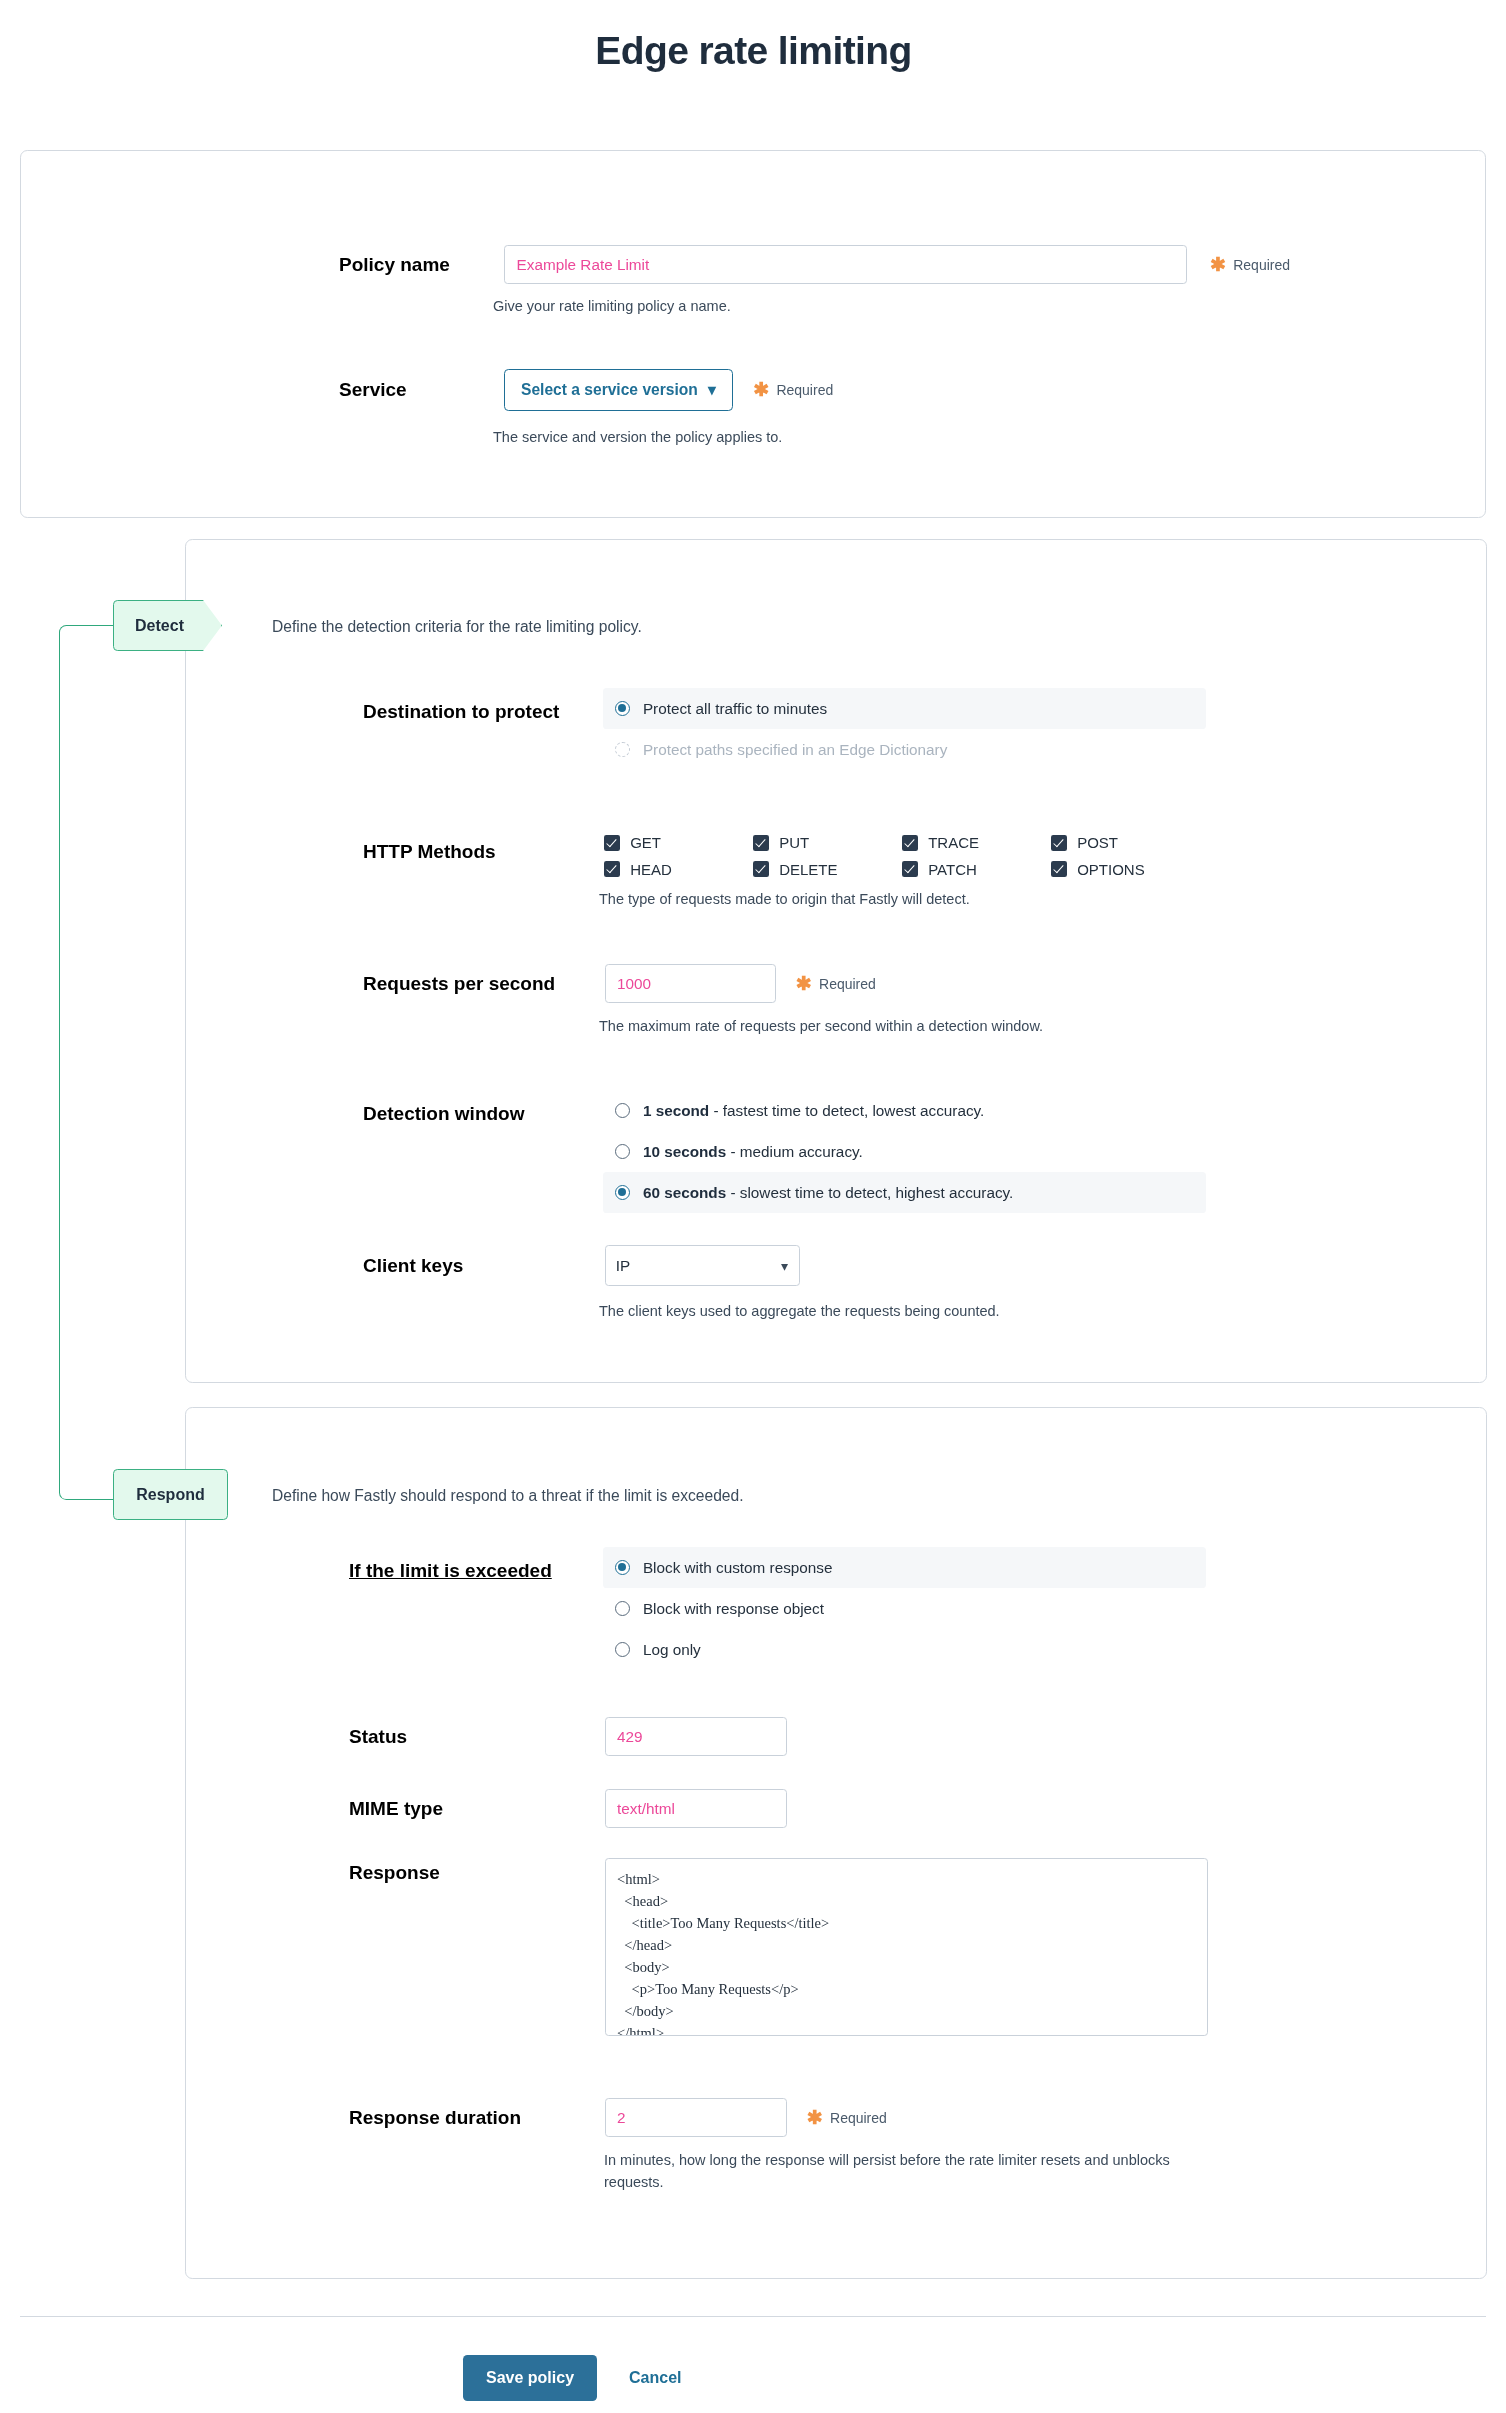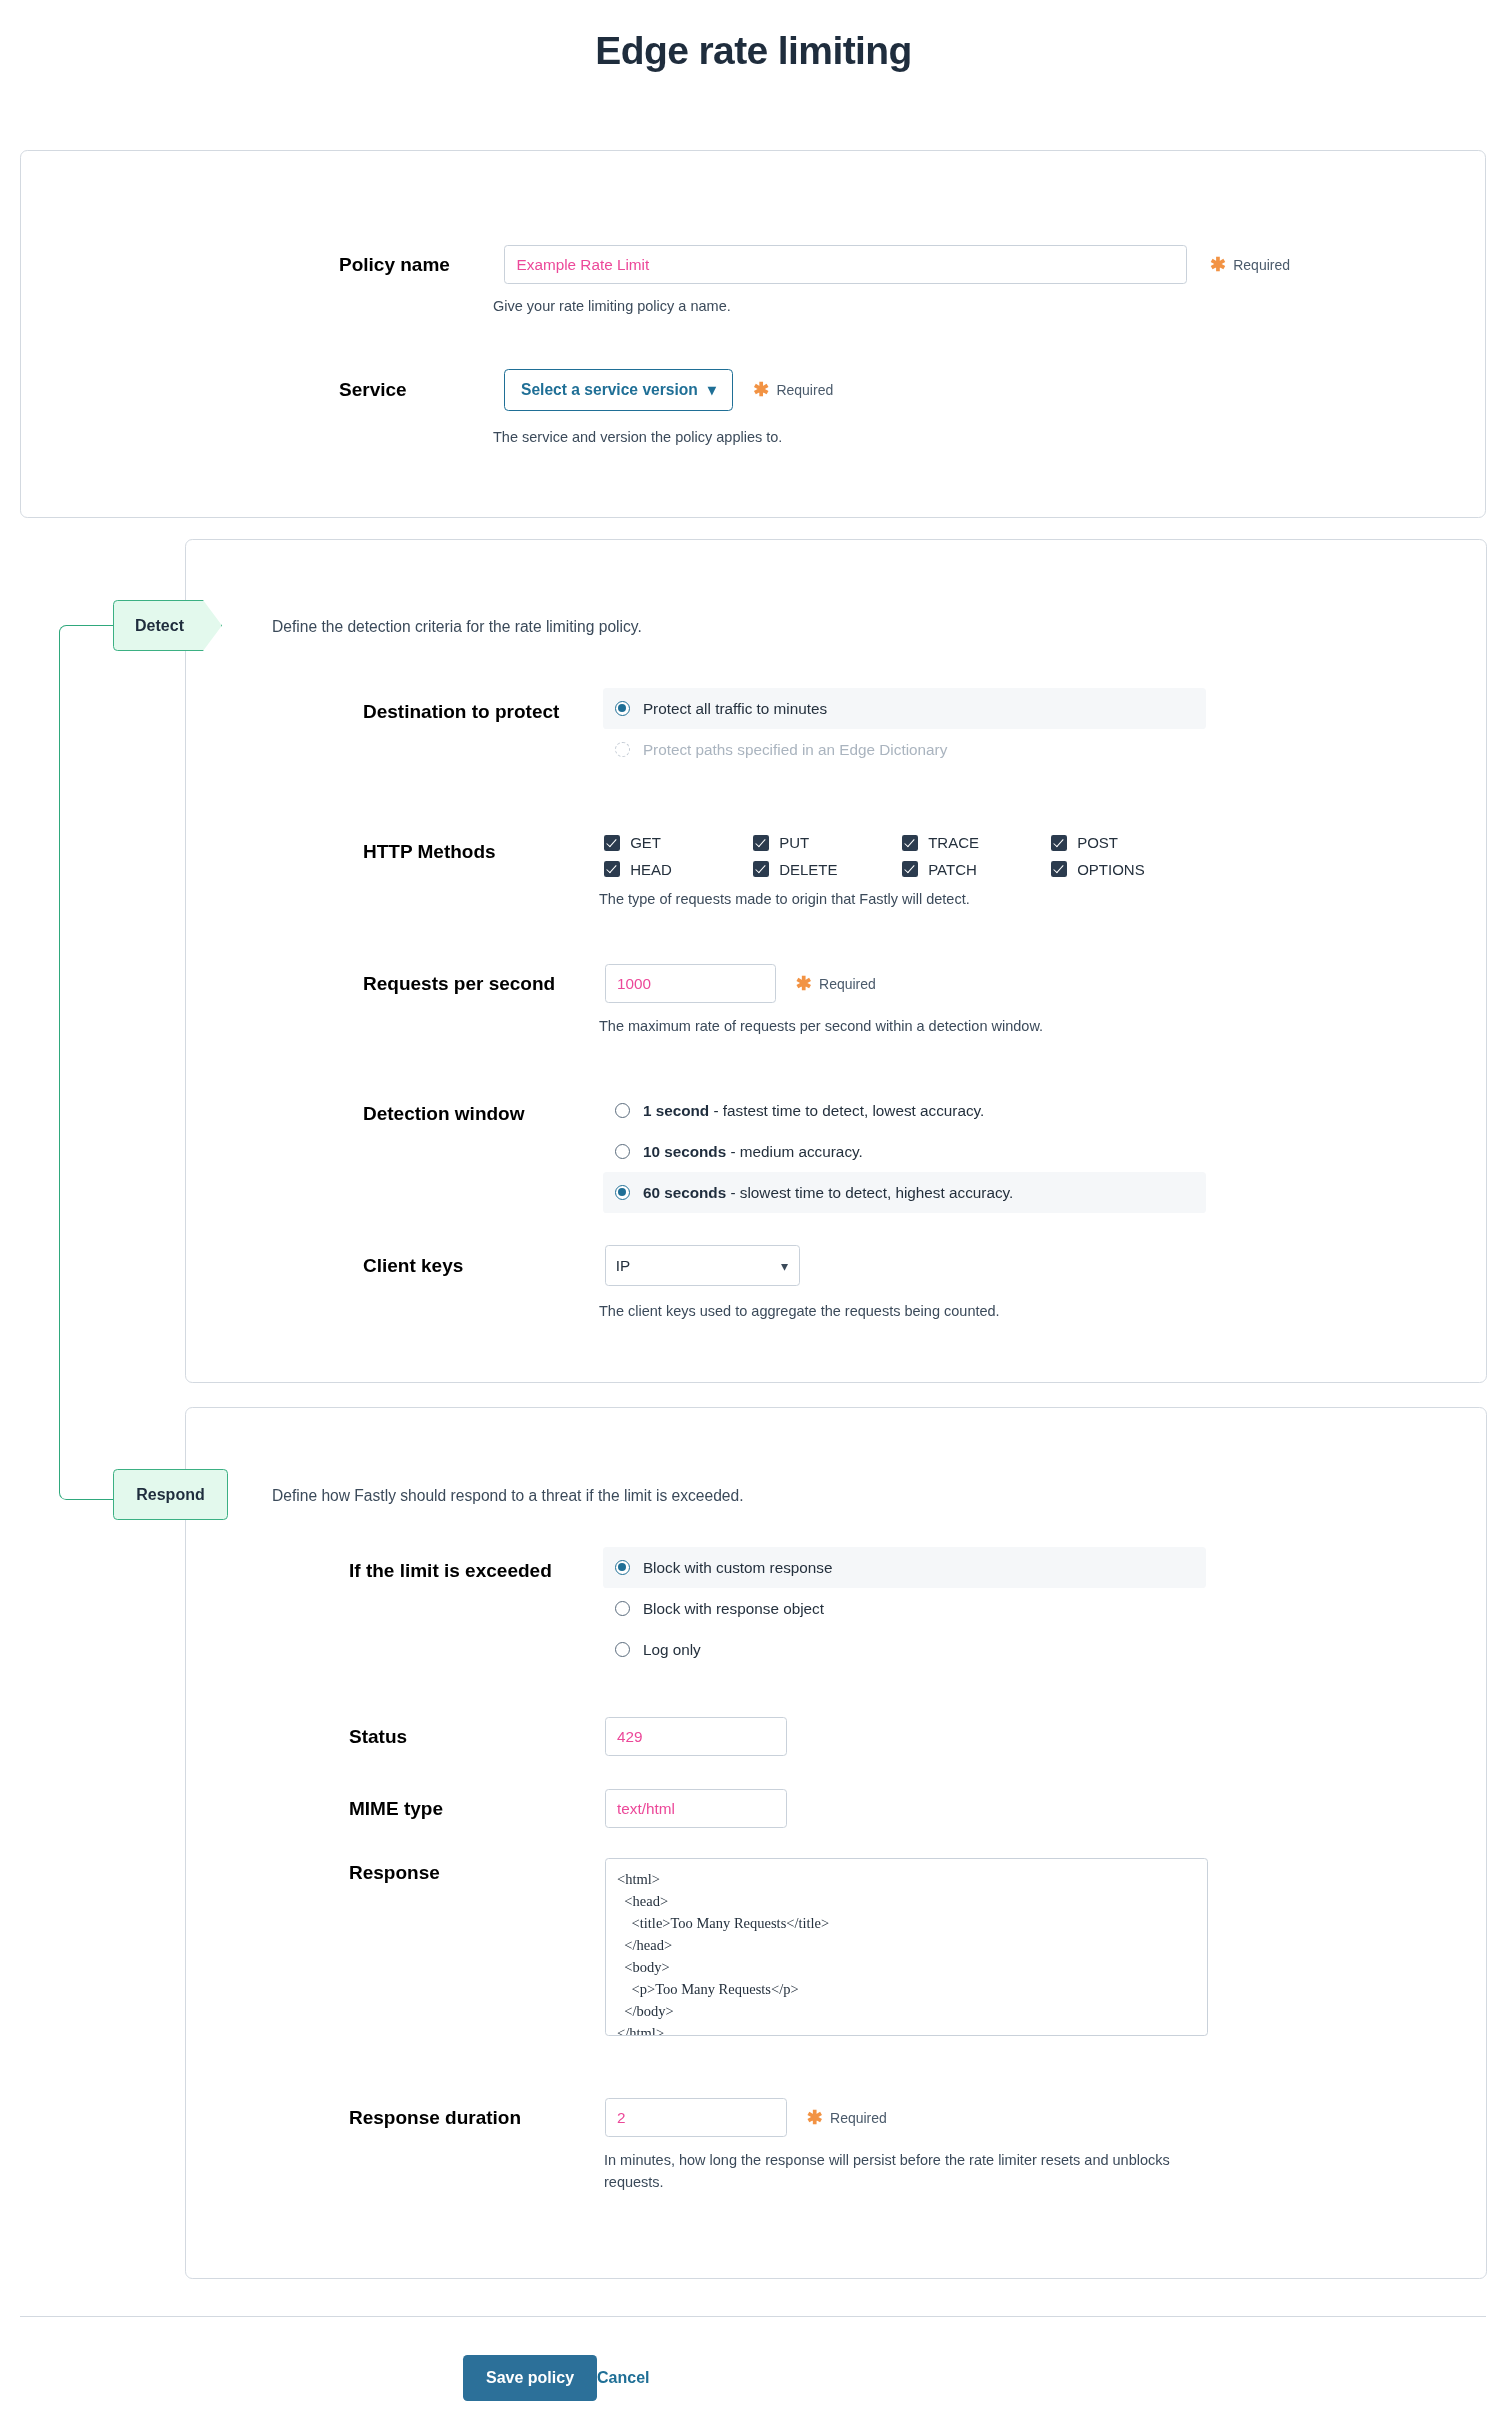--- a/index.html
+++ b/index.html
@@ -236,21 +236,21 @@
     transform: rotate(42deg);
   }
 
   
   .divider {
     position: absolute;
     left: 20.3px; top: 2316px;
     width: 1466px; height: 0.7px;
     background: #d3d9e0;
   }
-  .footer { position: absolute; left: 463px; top: 2355px; display: flex; align-items: center; }
+  .footer { position: absolute; left: 463px; top: 2355px; display: flex; align-items: center; gap: 32px; }
   .btn-primary {
     background: #2c7099;
     color: #fff;
     border: none;
     border-radius: 4.4px;
     font-family: "Liberation Sans", sans-serif;
     font-size: 16px;
     font-weight: bold;
     padding: 0 23px;
     height: 46px;
@@ -391,21 +391,21 @@
   <div class="lbl" style="width:211px; line-height:41px;">Client keys</div>
   <span class="sel-wrap" style="margin-left:30.5px;">
     <select class="sel" style="width:195px;">
       <option>IP</option>
     </select>
     <span class="chev">▾</span>
   </span>
 </div>
 <div class="help" style="left:599px; top:1300px;">The client keys used to aggregate the requests being counted.</div>
 
-<div class="lbl" style="position:absolute; left:349px; top:1560px; width:225px;">If the limit is exceeded</div>
+<div class="lbl" style="position:absolute; left:349px; top:1560px; width:225px;text-decoration:underline;">If the limit is exceeded</div>
 <div style="position:absolute; left:603px; top:1547px; width:603px;">
   <div class="opt sel-bg">
     <span class="radio on"></span>
     <span>Block with custom response</span>
   </div>
   <div class="opt">
     <span class="radio"></span>
     <span>Block with response object</span>
   </div>
   <div class="opt">

